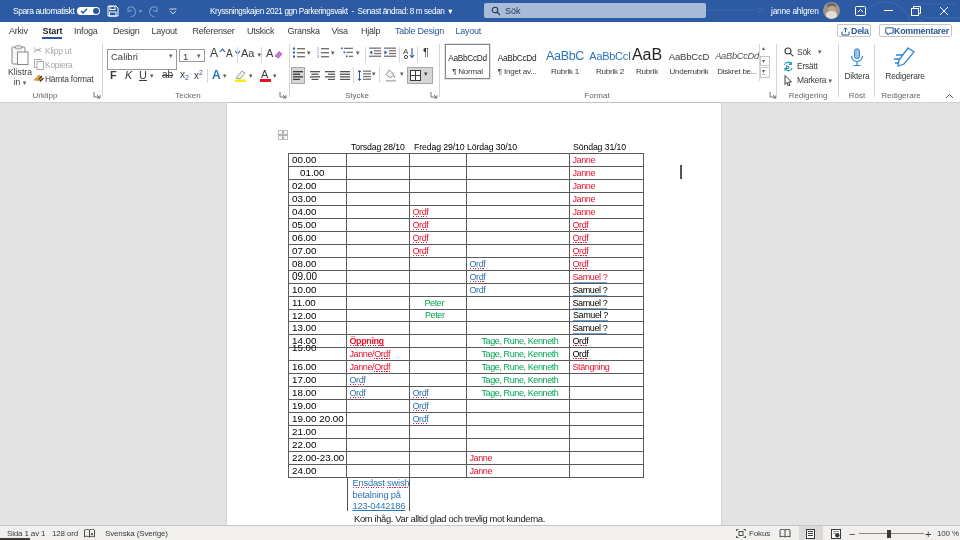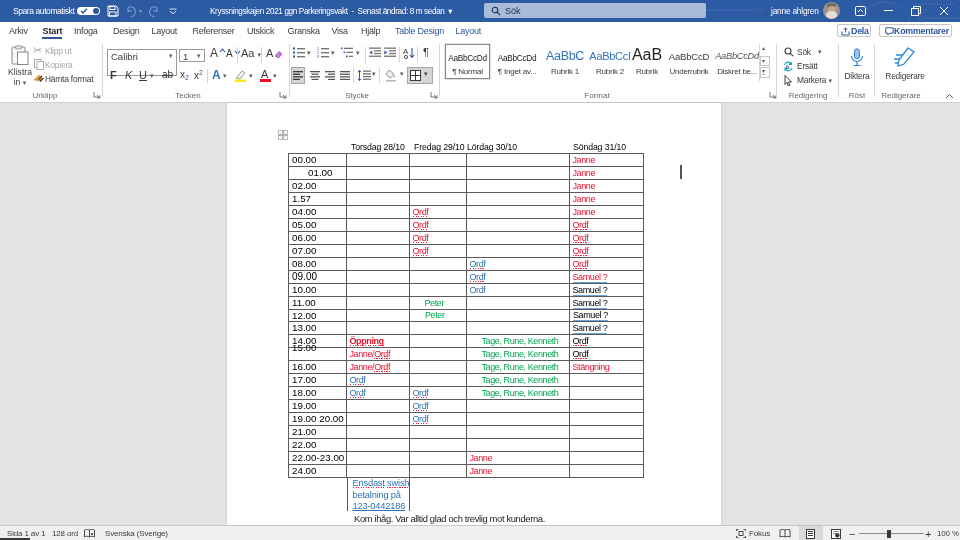--- a/index.html
+++ b/index.html
@@ -167,21 +167,21 @@
       <path d="M1 6 L6 1 L10 5 L8 7 Z" fill="#e8a33d" stroke="#c77f1e" stroke-width="0.6"></path>
       <path d="M5.5 5.5 L9 2 M7 7.5 L10.5 4" stroke="#3b3a39" stroke-width="1.1" fill="none"></path>
     </svg>
     <span class="ric dk" style="left:45px;top:33px;font-size:8.4px;letter-spacing:-0.2px;">Hämta format</span>
     <div class="grplabel" style="left:5px;">Urklipp</div>
     <svg class="launcher" style="left:93px;" viewBox="0 0 8 8">
         <path d="M1 1 v5 h5 M4 4 l3 3 M7 4.2 v2.8 h-2.8" fill="none" stroke="#696764" stroke-width="0.9"></path>
       </svg>
     <div class="gdiv" style="left:102px;"></div>
 
-    <div class="abs" style="left:107px;top:8px;width:70px;height:27px;border:1px solid #999;background:#fff;">
+    <div class="abs" style="left:107px;top:8px;width:70px;height:21px;border:1px solid #999;background:#fff;">
       <span class="ric dk" style="left:3px;top:1px;font-size:9.5px;">Calibri</span>
       <span class="ric" style="left:61px;top:2px;font-size:7px;color:#605e5c;">▾</span>
     </div>
     <div class="abs" style="left:179px;top:8px;width:26px;height:13px;border:1px solid #999;background:#fff;">
       <span class="ric dk" style="left:3px;top:1px;font-size:9.5px;">1</span>
       <span class="ric" style="left:17px;top:2px;font-size:7px;color:#605e5c;">▾</span>
     </div>
     <span class="ric dk" style="left:210px;top:5px;font-size:12px;">A</span>
       <svg class="abs" style="left:219px;top:7px" width="7" height="5" viewBox="0 0 7 5">
         <path d="M1 4 L3.5 1.2 L6 4" stroke="#2b579a" stroke-width="1.1" fill="none"></path>
@@ -459,25 +459,25 @@
       <div class="abs" style="left:0;top:311px;width:356px;height:1px;background:#5a5a5a;"></div>
       <div class="abs" style="left:0;top:324px;width:356px;height:1px;background:#5a5a5a;"></div>
       <div class="abs" style="left:0px;top:0;width:1px;height:325px;background:#5a5a5a;"></div>
       <div class="abs" style="left:58px;top:0;width:1px;height:325px;background:#5a5a5a;"></div>
       <div class="abs" style="left:121px;top:0;width:1px;height:325px;background:#5a5a5a;"></div>
       <div class="abs" style="left:178px;top:0;width:1px;height:325px;background:#5a5a5a;"></div>
       <div class="abs" style="left:281px;top:0;width:1px;height:325px;background:#5a5a5a;"></div>
       <div class="abs" style="left:355px;top:0;width:1px;height:325px;background:#5a5a5a;"></div>
       <div class="abs" style="left:4px;top:1px;height:12px;line-height:12px;font-size:9.8px;letter-spacing:0;color:#000;white-space:nowrap;"><span>00.00</span></div>
       <div class="abs" style="left:284.5px;top:1px;height:12px;line-height:12px;font-size:9px;letter-spacing:-0.4px;white-space:nowrap;"><span class="red">Janne</span></div>
-      <div class="abs" style="left:20px;top:14px;height:12px;line-height:12px;font-size:9.8px;letter-spacing:0;color:#000;white-space:nowrap;"><span>01.00</span></div>
+      <div class="abs" style="left:12px;top:14px;height:12px;line-height:12px;font-size:9.8px;letter-spacing:0;color:#000;white-space:nowrap;"><span>01.00</span></div>
       <div class="abs" style="left:284.5px;top:14px;height:12px;line-height:12px;font-size:9px;letter-spacing:-0.4px;white-space:nowrap;"><span class="red">Janne</span></div>
       <div class="abs" style="left:4px;top:27px;height:12px;line-height:12px;font-size:9.8px;letter-spacing:0;color:#000;white-space:nowrap;"><span>02.00</span></div>
       <div class="abs" style="left:284.5px;top:27px;height:12px;line-height:12px;font-size:9px;letter-spacing:-0.4px;white-space:nowrap;"><span class="red">Janne</span></div>
-      <div class="abs" style="left:4px;top:40px;height:12px;line-height:12px;font-size:9.8px;letter-spacing:0;color:#000;white-space:nowrap;"><span>1.57</span></div>
+      <div class="abs" style="left:4px;top:40px;height:12px;line-height:12px;font-size:9.8px;letter-spacing:0;color:#000;white-space:nowrap;"><span>03.00</span></div>
       <div class="abs" style="left:284.5px;top:40px;height:12px;line-height:12px;font-size:9px;letter-spacing:-0.4px;white-space:nowrap;"><span class="red">Janne</span></div>
       <div class="abs" style="left:4px;top:53px;height:12px;line-height:12px;font-size:9.8px;letter-spacing:0;color:#000;white-space:nowrap;"><span>04.00</span></div>
       <div class="abs" style="left:124.5px;top:53px;height:12px;line-height:12px;font-size:9px;letter-spacing:-0.4px;white-space:nowrap;"><span class="red wavy">Ordf</span></div>
       <div class="abs" style="left:284.5px;top:53px;height:12px;line-height:12px;font-size:9px;letter-spacing:-0.4px;white-space:nowrap;"><span class="red">Janne</span></div>
       <div class="abs" style="left:4px;top:66px;height:12px;line-height:12px;font-size:9.8px;letter-spacing:0;color:#000;white-space:nowrap;"><span>05.00</span></div>
       <div class="abs" style="left:124.5px;top:66px;height:12px;line-height:12px;font-size:9px;letter-spacing:-0.4px;white-space:nowrap;"><span class="red wavy">Ordf</span></div>
       <div class="abs" style="left:284.5px;top:66px;height:12px;line-height:12px;font-size:9px;letter-spacing:-0.4px;white-space:nowrap;"><span class="red wavy">Ordf</span></div>
       <div class="abs" style="left:4px;top:79px;height:12px;line-height:12px;font-size:9.8px;letter-spacing:0;color:#000;white-space:nowrap;"><span>06.00</span></div>
       <div class="abs" style="left:124.5px;top:79px;height:12px;line-height:12px;font-size:9px;letter-spacing:-0.4px;white-space:nowrap;"><span class="red wavy">Ordf</span></div>
       <div class="abs" style="left:284.5px;top:79px;height:12px;line-height:12px;font-size:9px;letter-spacing:-0.4px;white-space:nowrap;"><span class="red wavy">Ordf</span></div>

